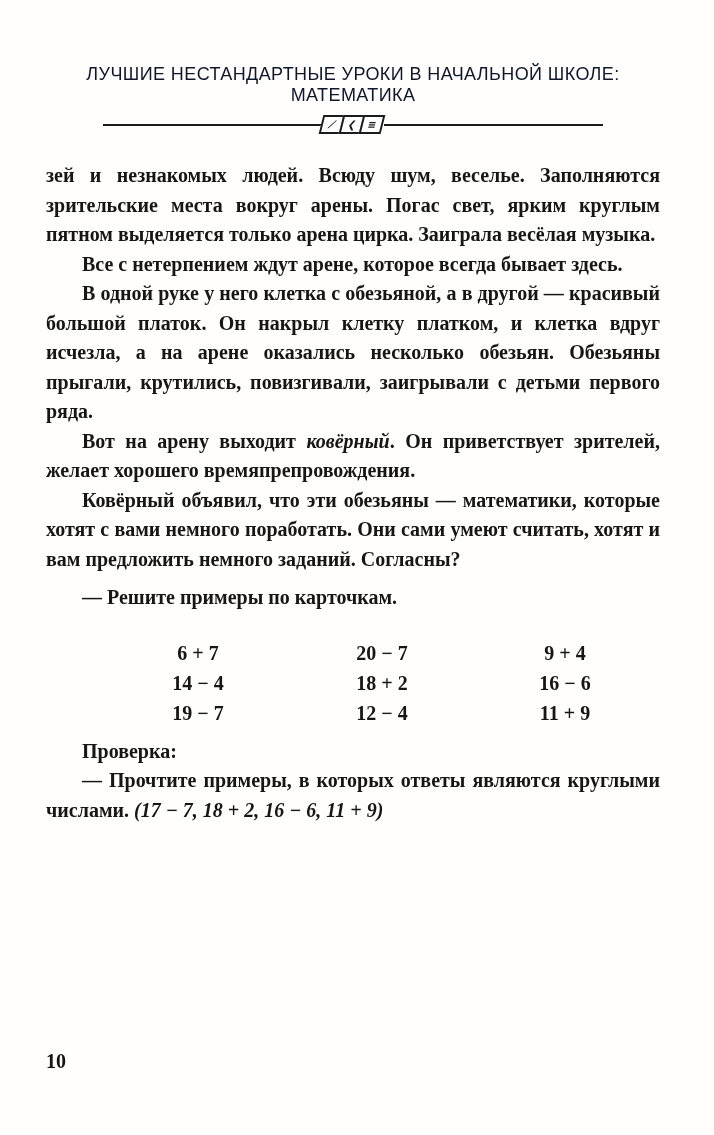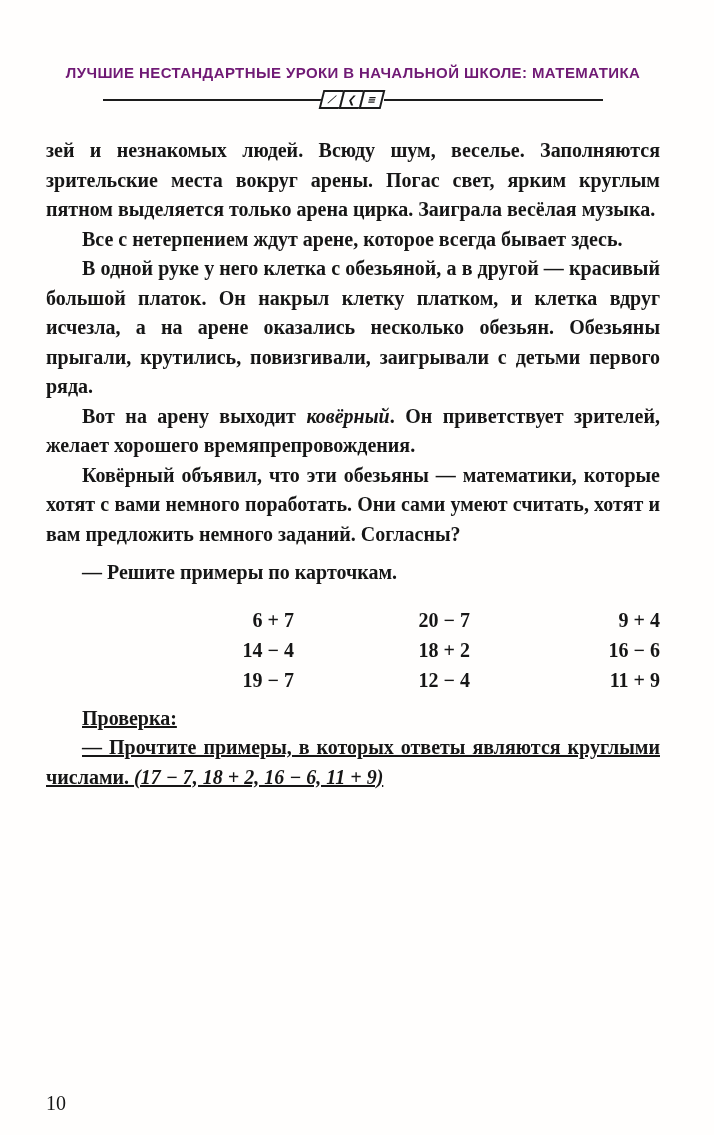--- a/index.html
+++ b/index.html
@@ -2,44 +2,44 @@
 <html><head>
 <meta charset="utf-8">
 <style>
   html, body { margin: 0; padding: 0; background: #ffffff; }
   .page {
     width: 714px; height: 1135px; background: #fffefd; position: relative;
     box-sizing: border-box; padding: 64px 54px 0 46px;
     font-family: "Liberation Serif", serif; color: #161616; overflow: hidden;
   }
   .running-head {
-    font-family: "Liberation Sans", sans-serif; font-weight: 700;
-    font-size: 15px; letter-spacing: 0.4px; text-align: center; color: #701a75;
+    font-family: "Liberation Sans", sans-serif; font-weight: 400;
+    font-size: 18px; letter-spacing: 0.4px; text-align: center; color: #0f172a;
   }
   .divider { display: flex; align-items: center; justify-content: center; width: 500px; margin: 9px auto 0; }
   .divider .line { flex: 1; height: 0; border-top: 2.5px solid #1c1c1c; }
   .orn { display: flex; margin: 0 1px; }
   .orn-cell {
     display: inline-flex; align-items: center; justify-content: center;
     width: 18px; height: 15px; border: 2px solid #1c1c1c; transform: skewX(-14deg);
     font-size: 10px; font-weight: 700; margin-left: -2px; line-height: 1;
     font-family: "DejaVu Sans", sans-serif; background: #fff;
   }
   .body-text { margin-top: 27px; font-size: 20px; line-height: 29.5px; font-weight: 700; text-align: justify; }
   .para { margin: 0; }
   .para.indent { text-indent: 36px; }
   .para.spaced { margin-top: 9px; }
   .it { font-style: italic; }
   .examples {
     display: grid; grid-template-columns: 192px 176px 1fr;
-    padding-left: 56px; margin-top: 17px;
-    font-size: 20px; font-weight: 700; line-height: 30px; text-align: right;
+    padding-left: 56px; margin-top: 25px;
+    font-size: 20px; font-weight: 700; line-height: 30px; text-align: center;
   }
-  .after-examples { margin-top: 8px; text-decoration: underline; }
-  .page-number { position: absolute; left: 46px; top: 1050px; font-size: 20px; font-weight: 400; margin-top: 42px; }
+  .after-examples { margin-top: 8px; }
+  .page-number { position: absolute; left: 46px; top: 1050px; font-size: 20px; font-weight: 700; }
 </style>
 </head>
 <body>
 
 <div class="page">
 
   <div class="running-head">ЛУЧШИЕ НЕСТАНДАРТНЫЕ УРОКИ В НАЧАЛЬНОЙ ШКОЛЕ: МАТЕМАТИКА</div>
 
   <div class="divider">
     <span class="line"></span>

